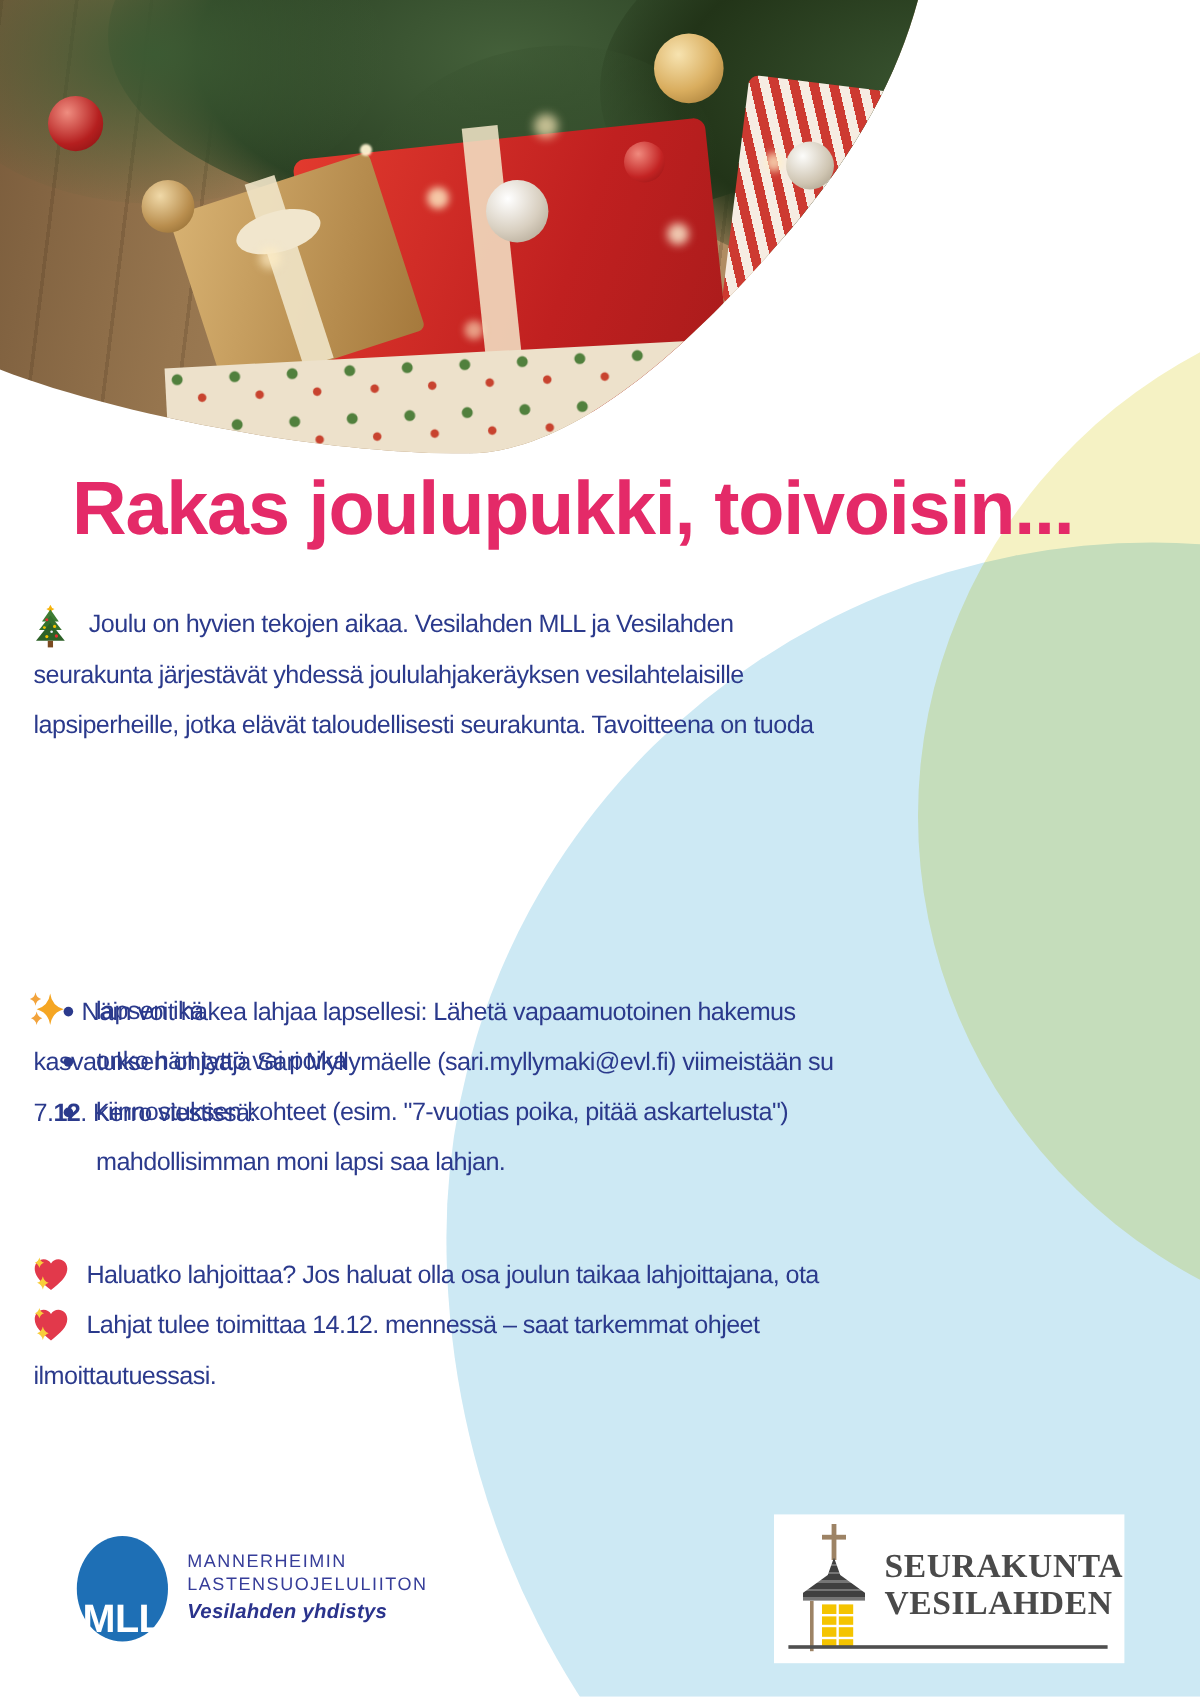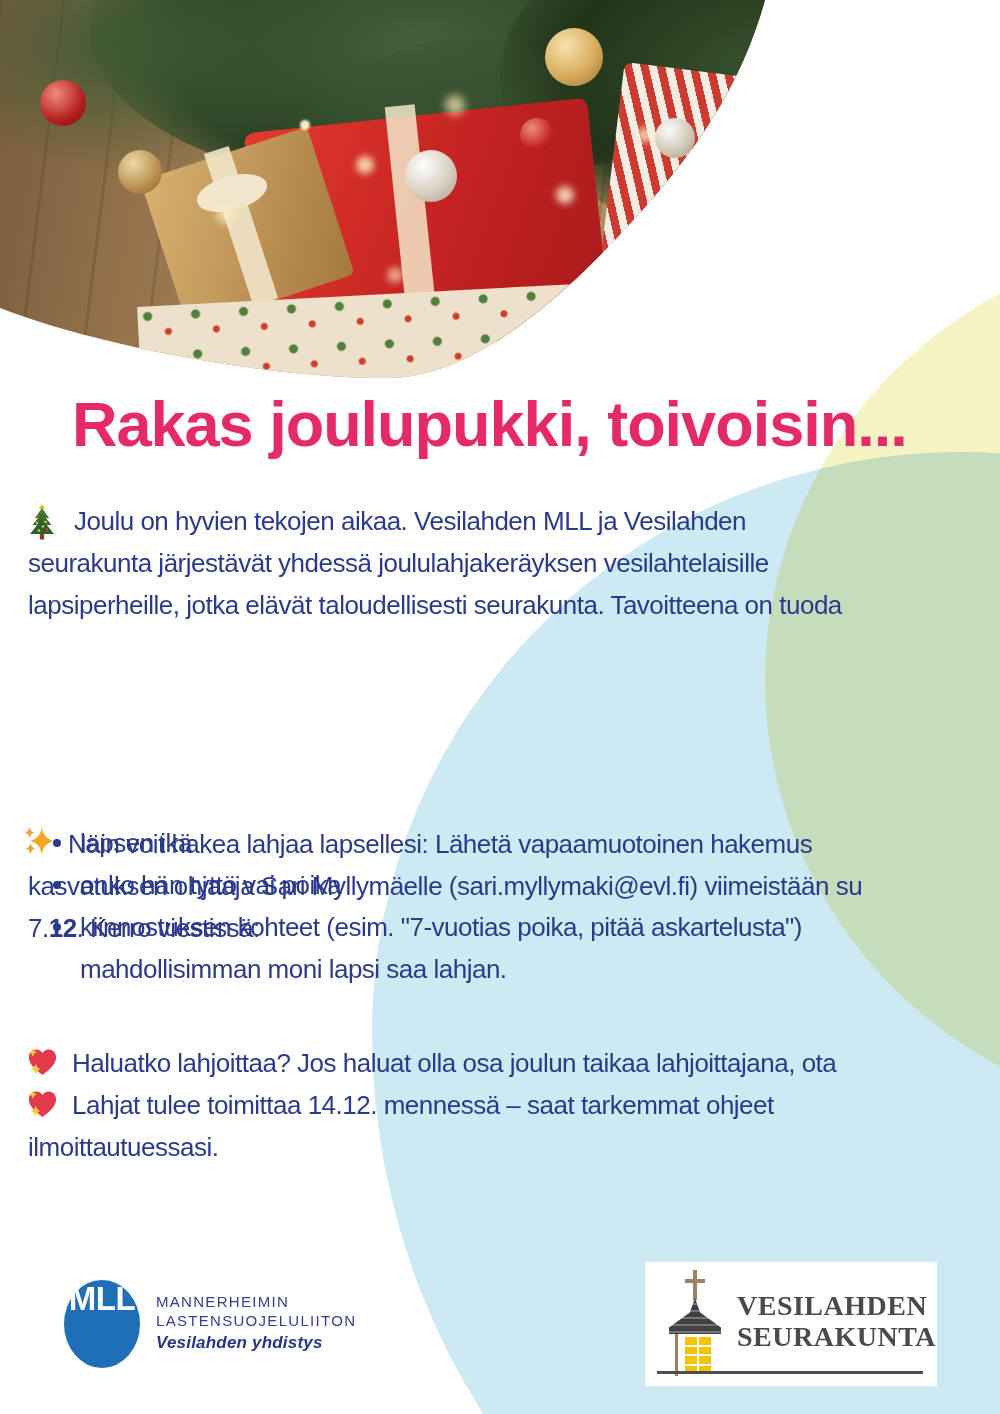--- a/index.html
+++ b/index.html
@@ -51,43 +51,43 @@
   .orn-5{left:520px;top:118px;width:34px;height:34px;background:radial-gradient(circle at 35% 30%, #f08a7e, #c32323 60%, #8f1212);}
   .orn-6{left:40px;top:80px;width:46px;height:46px;background:radial-gradient(circle at 35% 30%, #ef8d80, #b51f1f 60%, #801010);}
   .orn-7{left:118px;top:150px;width:44px;height:44px;background:radial-gradient(circle at 35% 30%, #f0d9a8, #b98e4e 60%, #86622b);}
   .ph-bokeh{left:300px;top:120px;width:10px;height:10px;border-radius:50%;background:rgba(255,243,210,.95);filter:blur(1px);
       box-shadow:60px 40px 6px 4px rgba(255,240,200,.8),150px -20px 8px 5px rgba(255,236,190,.7),
                  260px 70px 7px 4px rgba(255,245,215,.8),340px 10px 6px 3px rgba(255,240,200,.75),
                  -80px 90px 7px 4px rgba(255,238,198,.7),430px 120px 8px 5px rgba(255,242,205,.7),
                  90px 150px 6px 3px rgba(255,240,200,.6),380px 180px 6px 4px rgba(255,238,200,.65);}
 
   
-  .title{position:absolute;left:72px;top:388px;z-index:5;margin:0;
+  .title{position:absolute;left:60px;top:388px;z-index:5;margin:0;
          font-size:63px;font-weight:700;letter-spacing:-1px;color:#E42A68;white-space:nowrap;}
   .tblock{position:absolute;left:28px;width:960px;z-index:5;color:#2B3A8C;
-          font-size:26px;letter-spacing:-0.5px;line-height:42px;}
+          font-size:21px;letter-spacing:-0.5px;line-height:42px;}
   .tline{white-space:nowrap;}
   .b{font-weight:700;}
   .hang{position:relative;}
   .hang .tline:first-child{padding-left:var(--indent,46px);}
   .inline-icon{position:absolute;left:-2px;top:4px;width:34px;height:36px;}
   .p-intro{top:500px;--indent:46px;}
   .p-howto{top:697px;--indent:40px;}
   .p-howto .inline-icon{left:-6px;top:2px;}
   .wishlist{top:822px;margin:0;padding:0;list-style:none;}
   .wishlist li{position:relative;padding-left:52px;}
   .wishlist li::before{content:"";position:absolute;left:25px;top:17px;width:8px;height:8px;border-radius:50%;background:#2B3A8C;}
   .p-donate{top:1042px;}
   .donate-entry{position:relative;--indent:44px;}
   .donate-entry .inline-icon{top:5px;}
 
   
   .footer{position:absolute;inset:0;z-index:6;pointer-events:none;}
   .mll{position:absolute;left:64px;top:1280px;display:flex;align-items:flex-start;}
-  .mll-circle{width:76px;height:88px;border-radius:50%;background:#1E6FB5;display:flex;align-items:flex-start;justify-content:center;
+  .mll-circle{width:76px;height:88px;border-radius:50%;background:#1E6FB5;display:flex;align-items:flex-end;justify-content:center;
               color:#ffffff;font-size:33px;font-weight:700;letter-spacing:-0.5px;}
   .mll-text{margin-left:16px;padding-top:12px;color:#363D99;}
   .mll-l1,.mll-l2{font-size:15px;font-weight:500;letter-spacing:1.3px;line-height:19px;}
   .mll-l3{font-size:17px;font-weight:700;font-style:italic;color:#2A338C;margin-top:3px;letter-spacing:0.2px;}
   .parish{position:absolute;left:645px;top:1262px;width:292px;height:124px;background:#ffffff;}
   .church{position:absolute;left:16px;top:6px;width:66px;height:106px;}
   .church *{position:absolute;}
   .cross-v{left:32px;top:2px;width:4px;height:30px;background:#9D8365;}
   .cross-h{left:24px;top:11px;width:20px;height:4px;background:#9D8365;}
   .spire{left:8px;top:30px;width:52px;height:36px;
@@ -243,20 +243,20 @@
             <span></span>
             <span></span>
             <span></span>
             <span></span>
             <span></span>
             <span></span>
             <span></span>
         </div>
       </div>
       <div class="parish-text">
+        <div>SEURAKUNTA</div>
         <div>VESILAHDEN</div>
-        <div>SEURAKUNTA</div>
       </div>
       <div class="ground-line"></div>
     </div>
   </div>
 
 </div>
 
 </body></html>

